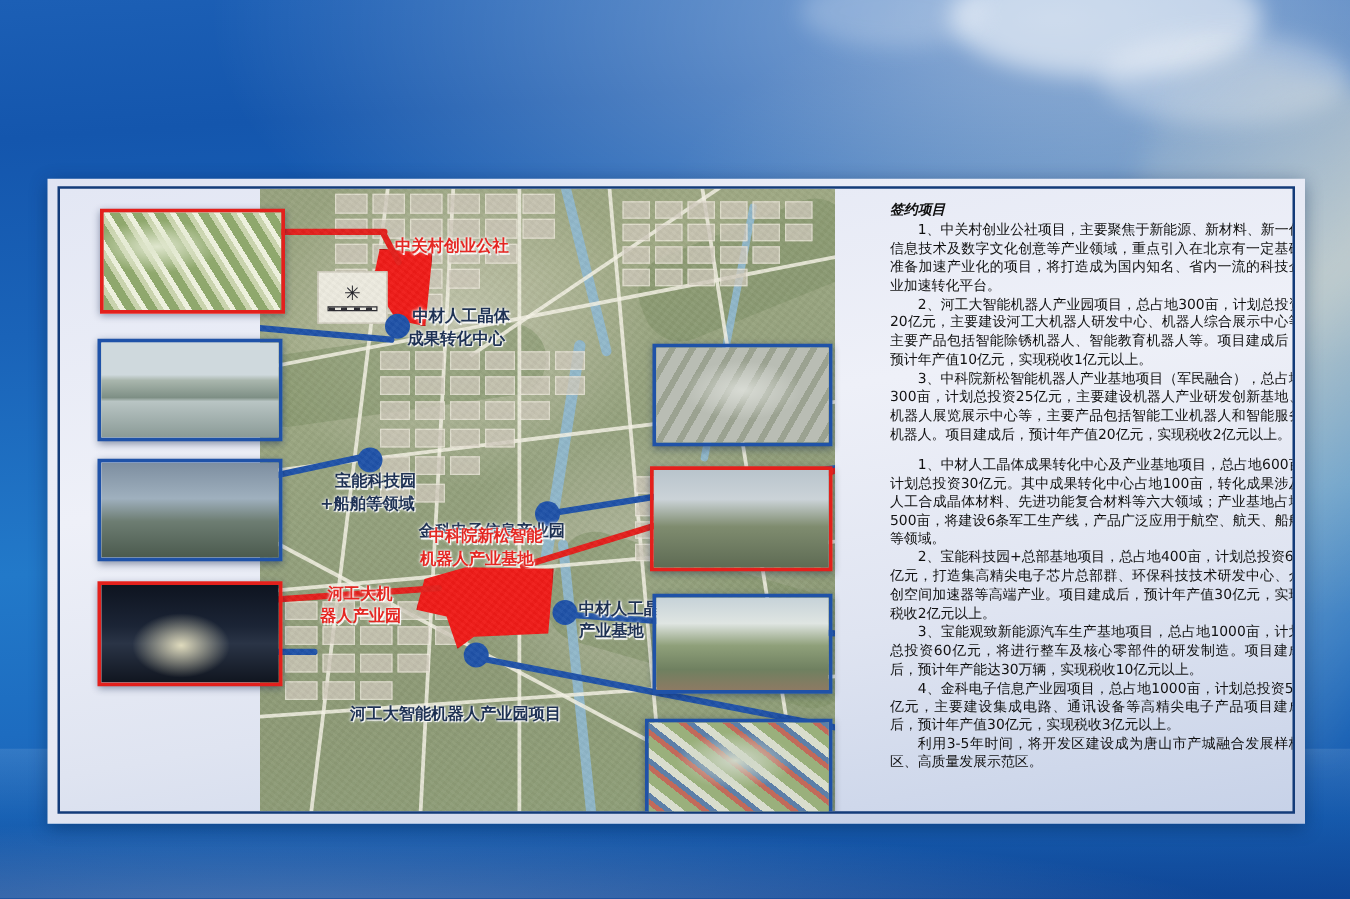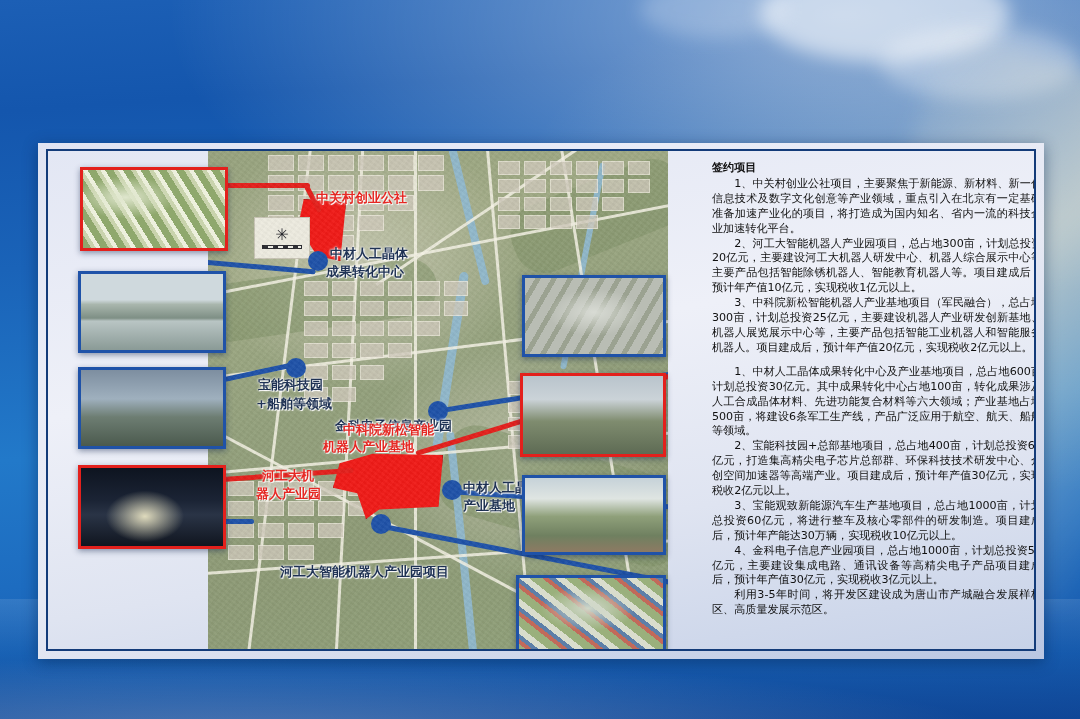--- a/index.html
+++ b/index.html
@@ -136,21 +136,21 @@
       repeating-linear-gradient(38deg,#9ab07c 0 8px,#c26a5a 8px 12px,#5d7fa8 12px 16px,#d9ddcd 16px 22px),
       linear-gradient(160deg,#8ca472 0%,#b9c4a2 55%,#7e9169 100%); }
 
   
   #text-panel{
     position:absolute; left:664px; top:10px; width:330px; height:480px;
     color:#101010; font-size:11.1px; line-height:1.345;
     font-family:"DejaVu Sans","Liberation Sans",sans-serif;
     text-align:justify; text-justify:inter-ideograph;
   }
-  #text-panel .heading{ font-weight:700; margin-bottom:1px; }
+  #text-panel .heading{ font-weight:700; margin-bottom:1px;font-style:italic; }
   #text-panel p{ margin:0; }
   #text-panel .para{ text-indent:2em; }
   #text-panel .gap{ height:9px; }
 </style>
 </head>
 <body>
 
 <div id="poster">
 
   <div class="cloud" style="left:760px;top:-34px;width:250px;height:96px;"></div>
@@ -323,25 +323,25 @@
         <div class="lead red" style="left:-14px;top:328px;width:160px;transform:rotate(-4deg);"></div>
         <div class="lead blue" style="left:243px;top:338px;width:235px;transform:rotate(4deg);"></div>
         <div class="dot" style="left:234px;top:329px;"></div>
         <div class="lead blue" style="left:170px;top:372px;width:320px;transform:rotate(11deg);"></div>
         <div class="dot" style="left:163px;top:363px;"></div>
         <div class="lead blue" style="left:-14px;top:368px;width:60px;"></div>
 
         <div class="cap red" style="left:108px;top:40px;">中关村创业公社</div>
         <div class="cap dark" style="left:122px;top:96px;">中材人工晶体</div>
         <div class="cap dark" style="left:118px;top:114px;">成果转化中心</div>
-        <div class="cap dark" style="left:50px;top:228px;font-family:Liberation Mono, monospace;">宝能科技园</div>
+        <div class="cap dark" style="left:60px;top:228px;">宝能科技园</div>
         <div class="cap dark" style="left:48px;top:246px;">+船舶等领域</div>
         <div class="cap dark" style="left:127px;top:268px;">金科电子信息产业园</div>
         <div class="cap red" style="left:118px;top:272px;margin-left:17px;">中科院新松智能</div>
-        <div class="cap red" style="left:115px;top:290px;font-family:Liberation Mono, monospace;">机器人产业基地</div>
+        <div class="cap red" style="left:128px;top:290px;">机器人产业基地</div>
         <div class="cap red" style="left:54px;top:318px;">河工大机</div>
         <div class="cap red" style="left:48px;top:336px;">器人产业园</div>
         <div class="cap dark" style="left:255px;top:330px;">中材人工晶体</div>
         <div class="cap dark" style="left:255px;top:348px;">产业基地</div>
         <div class="cap dark" style="left:72px;top:414px;">河工大智能机器人产业园项目</div>
       </div>
 
       <div class="photo red" style="left:32px;top:16px;width:148px;height:84px;">
         <div class="inner pp-aerial-village"></div>
       </div>

